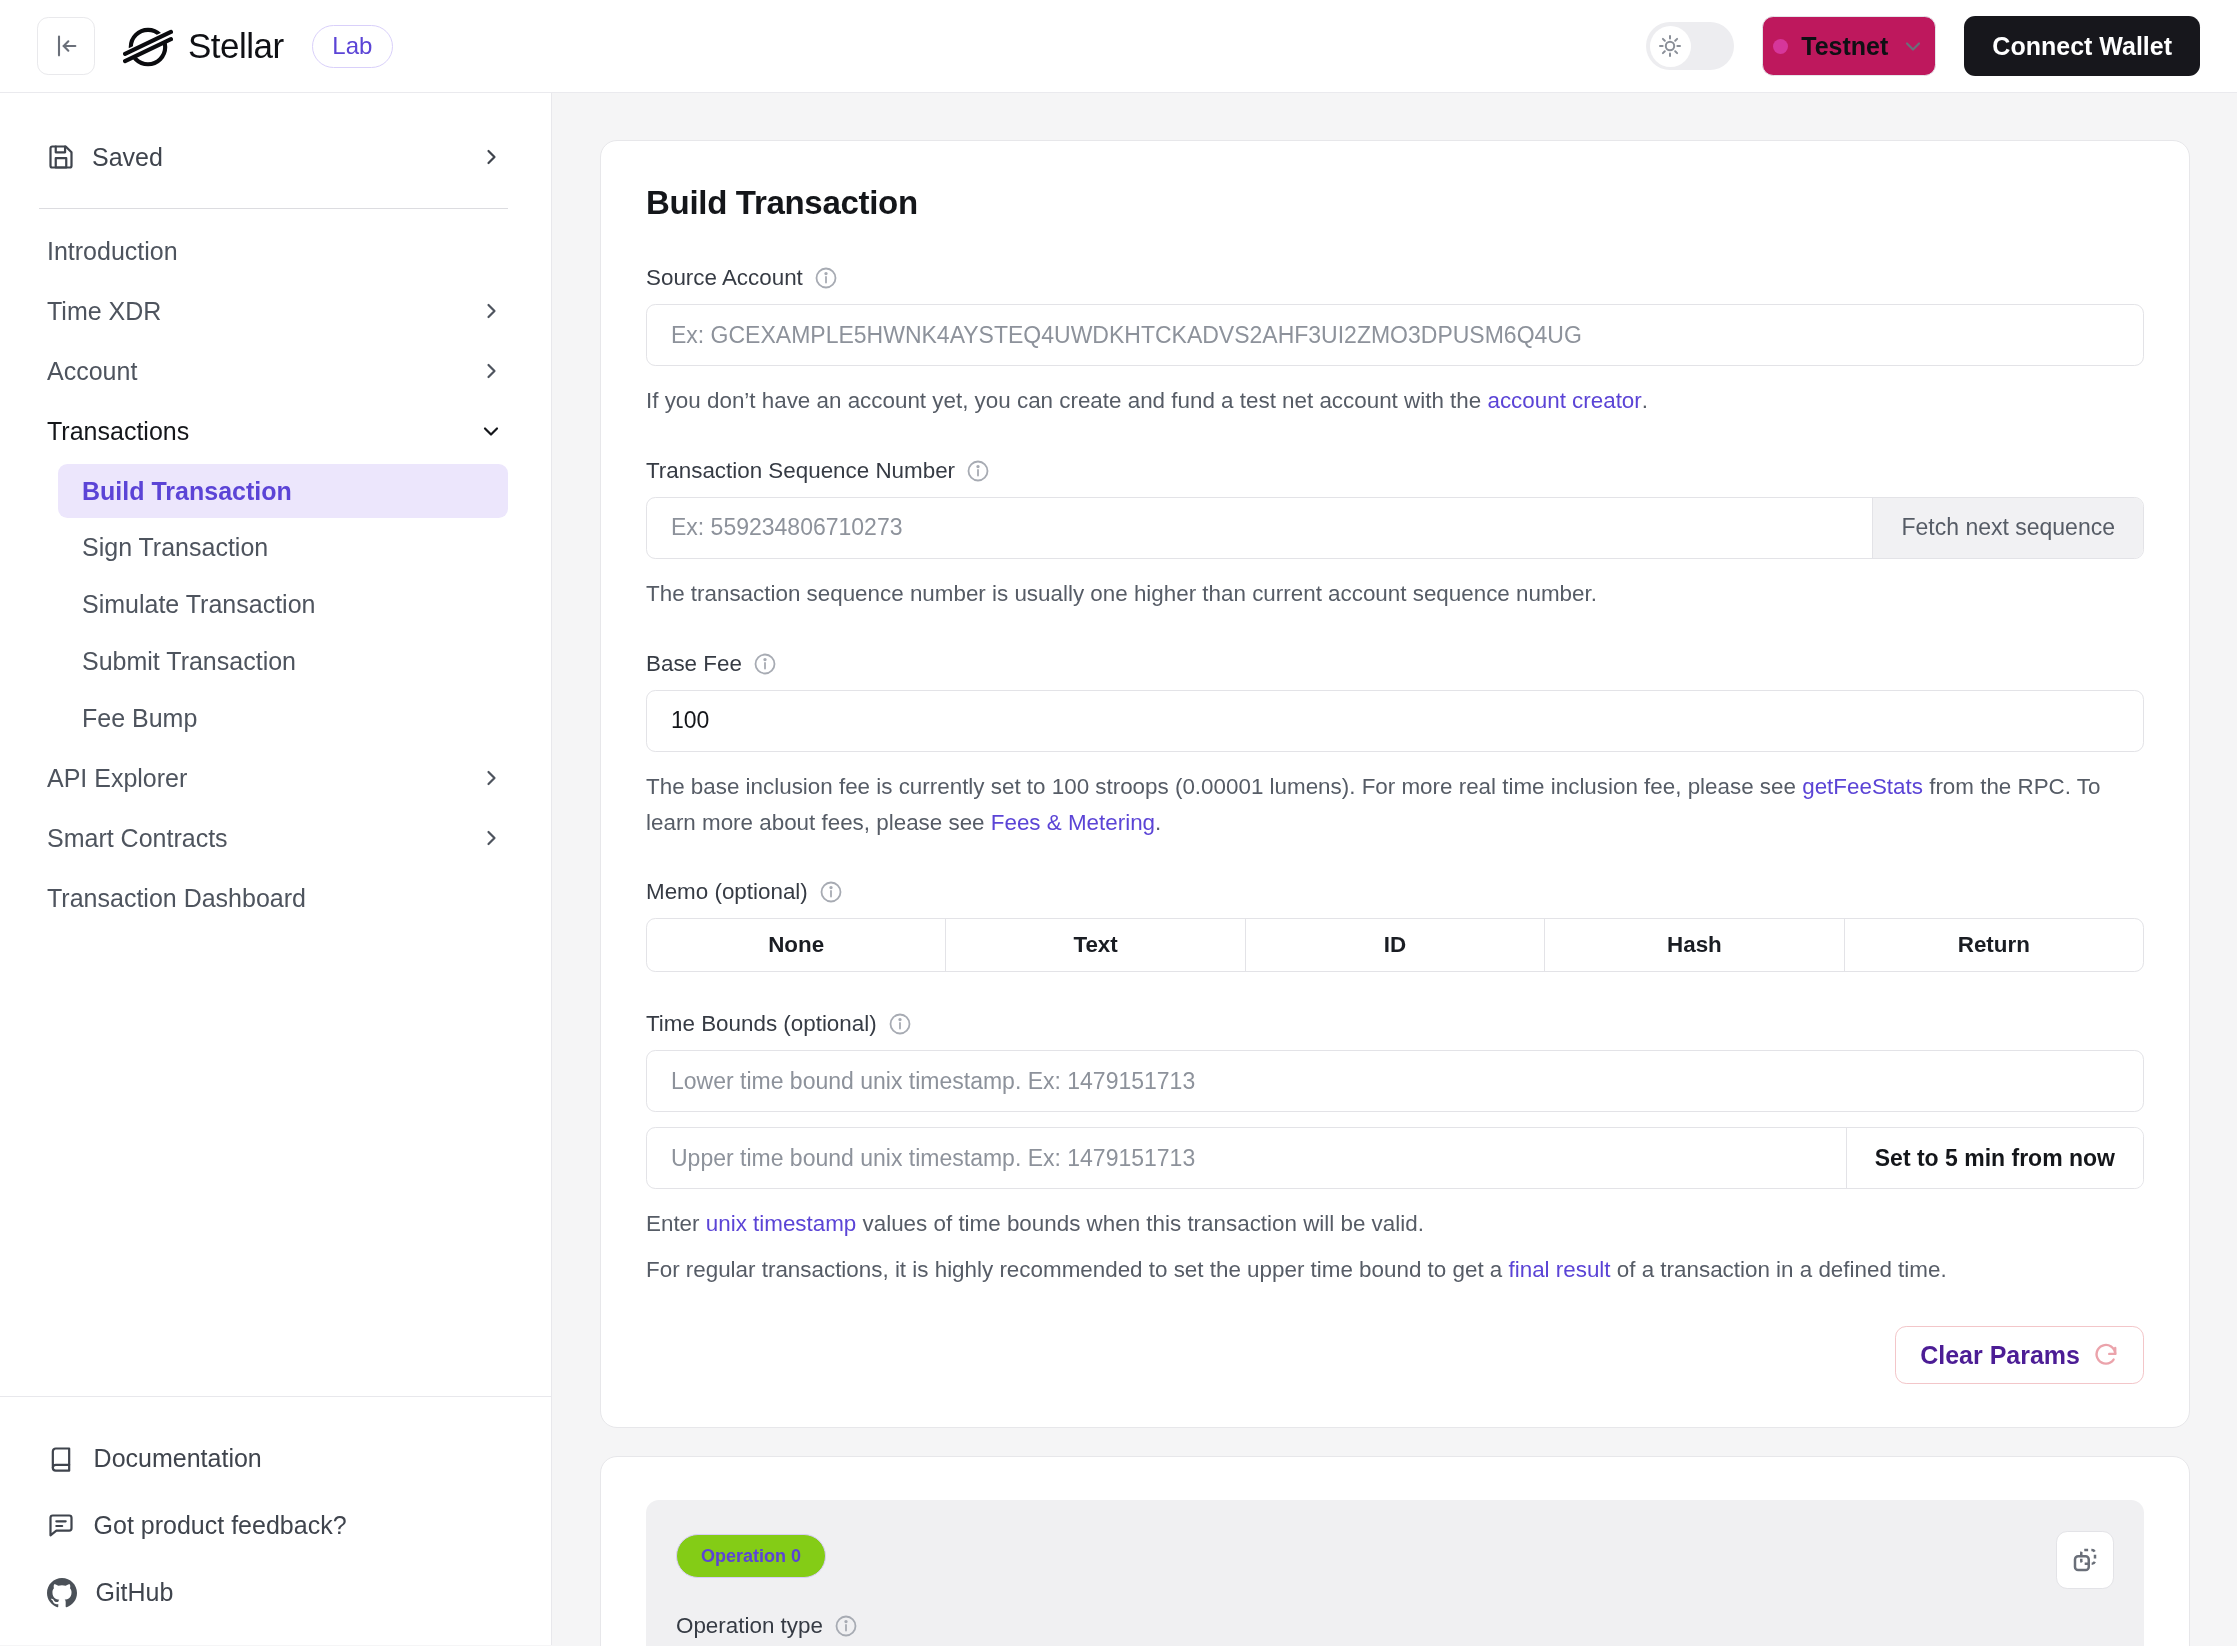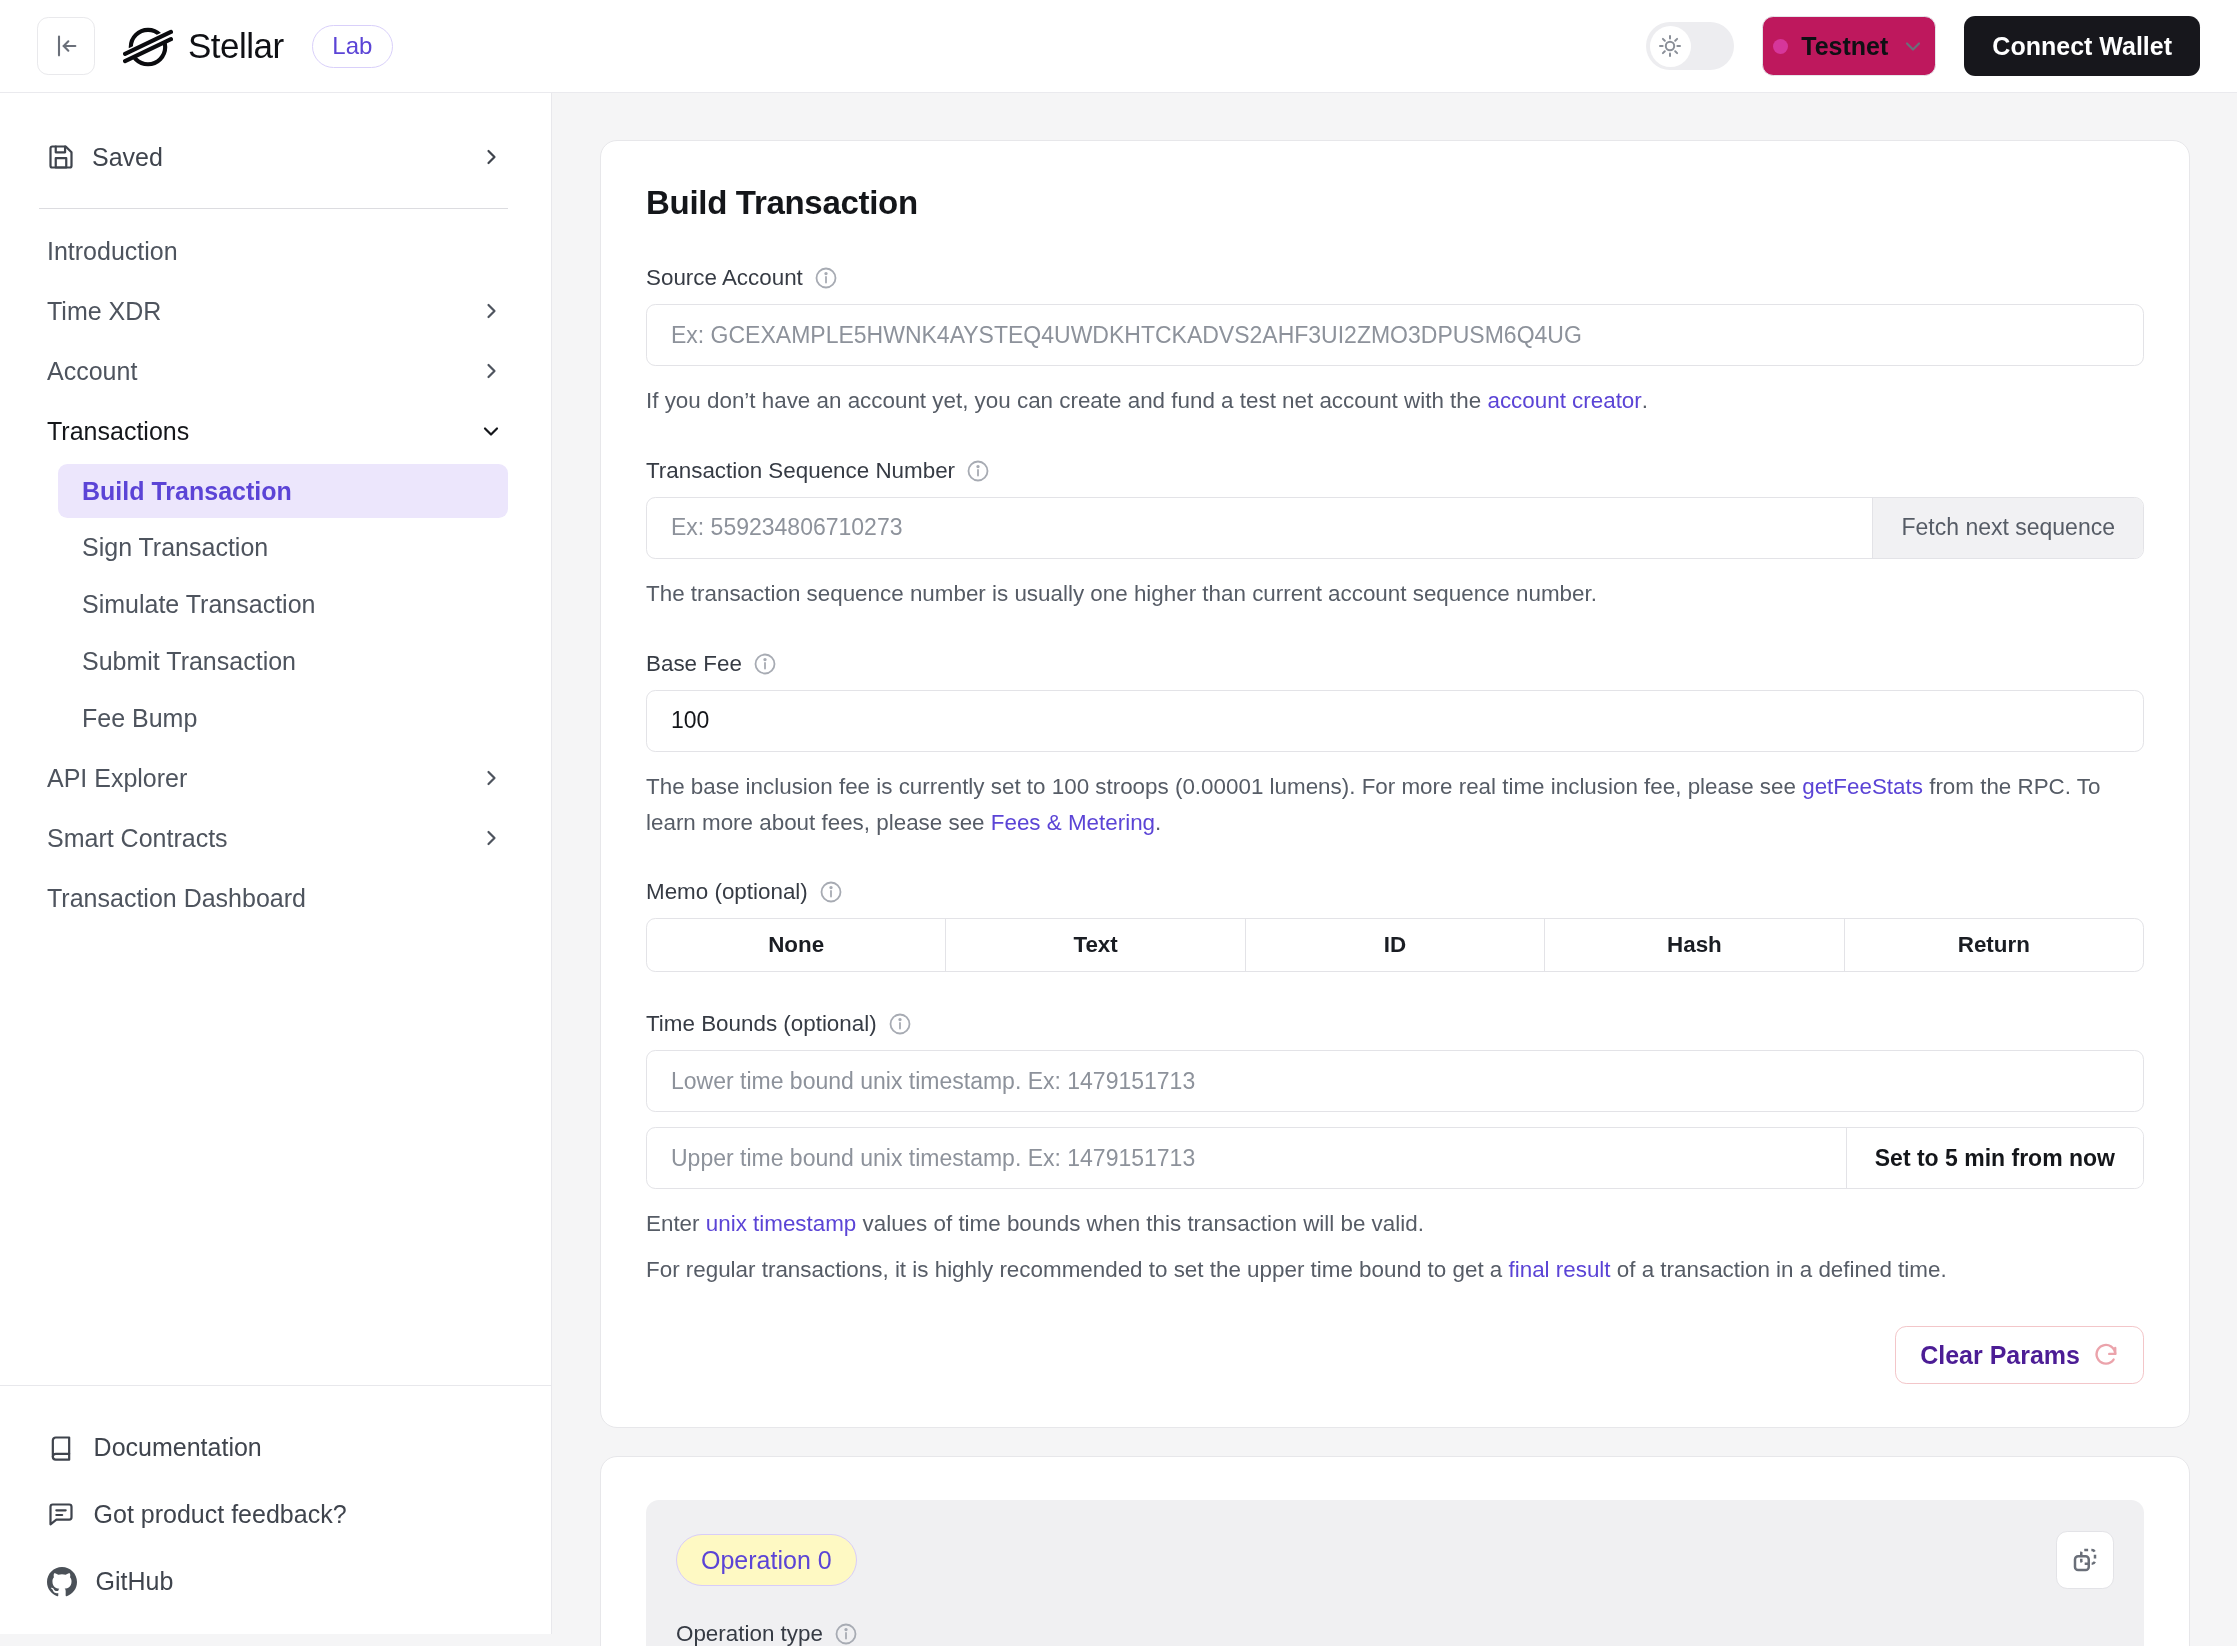--- a/index.html
+++ b/index.html
@@ -42,21 +42,21 @@
   .network-dot { width:15px; height:15px; border-radius:50%; background:#d6369b; }
   .network-label { font-size:25px; font-weight:700; color:#0f1014; }
   .connect-btn {
     height:60px; background:#17171c; color:#fff; font-size:25px; font-weight:600;
     border:none; border-radius:11.2px; padding:0 28px; display:flex; align-items:center; cursor:pointer;
     font-family:inherit;
   }
 
   
   .sidebar {
-    position:absolute; top:93px; left:0; bottom:12px; width:552px;
+    position:absolute; top:93px; left:0; bottom:1px; width:552px;
     background:#fff; border-right:0.9px solid #e8e8ec; padding-top:34px; z-index:4;
   }
   .saved-row {
     height:60px; margin:0 0 0 0; padding:0 48px 0 47px;
     display:flex; align-items:center; gap:17px; font-size:25px; color:#3f444d; cursor:pointer;
   }
   .saved-row .spacer { margin-left:auto; }
   .sidebar-divider { height:0.9px; background:#dcdce0; margin:20.5px 43px 13px 39px; }
   .nav-item {
     height:60px; display:flex; align-items:center; padding:0 48px 0 47px;
@@ -134,22 +134,22 @@
   .clear-row { display:flex; justify-content:flex-end; margin-top:32px; }
   .clear-btn {
     display:flex; align-items:center; gap:13px; border:1.9px solid #f3c6c9; color:#4c1d95;
     background:#fff; border-radius:11.2px; height:58px; padding:0 24px;
     font-size:25px; font-weight:700; font-family:inherit; cursor:pointer;
   }
 
   
   .op-panel { background:#f0f0f2; border-radius:13px; padding:34px 30px; position:relative; }
   .op-badge {
-    display:inline-block; background:#fef9c3; border:1.9px solid #d8cdf9; color:#5b44d6;
-    border-radius:931px; font-size:25px; padding:10.3px 24px; font-weight:400;
+    display:inline-block; background:#84cc16; border:1.9px solid #d8cdf9; color:#5b44d6;
+    border-radius:931px; font-size:18px; padding:10.3px 24px; font-weight:700;
   }
   .copy-btn {
     position:absolute; top:31px; right:30px; width:58px; height:58px;
     background:#fff; border:0.9px solid #e3e3e7; border-radius:11.2px;
     display:flex; align-items:center; justify-content:center; cursor:pointer;
   }
   .op-field-label { margin-top:35px; }
 </style>
 </head>
 <body>

